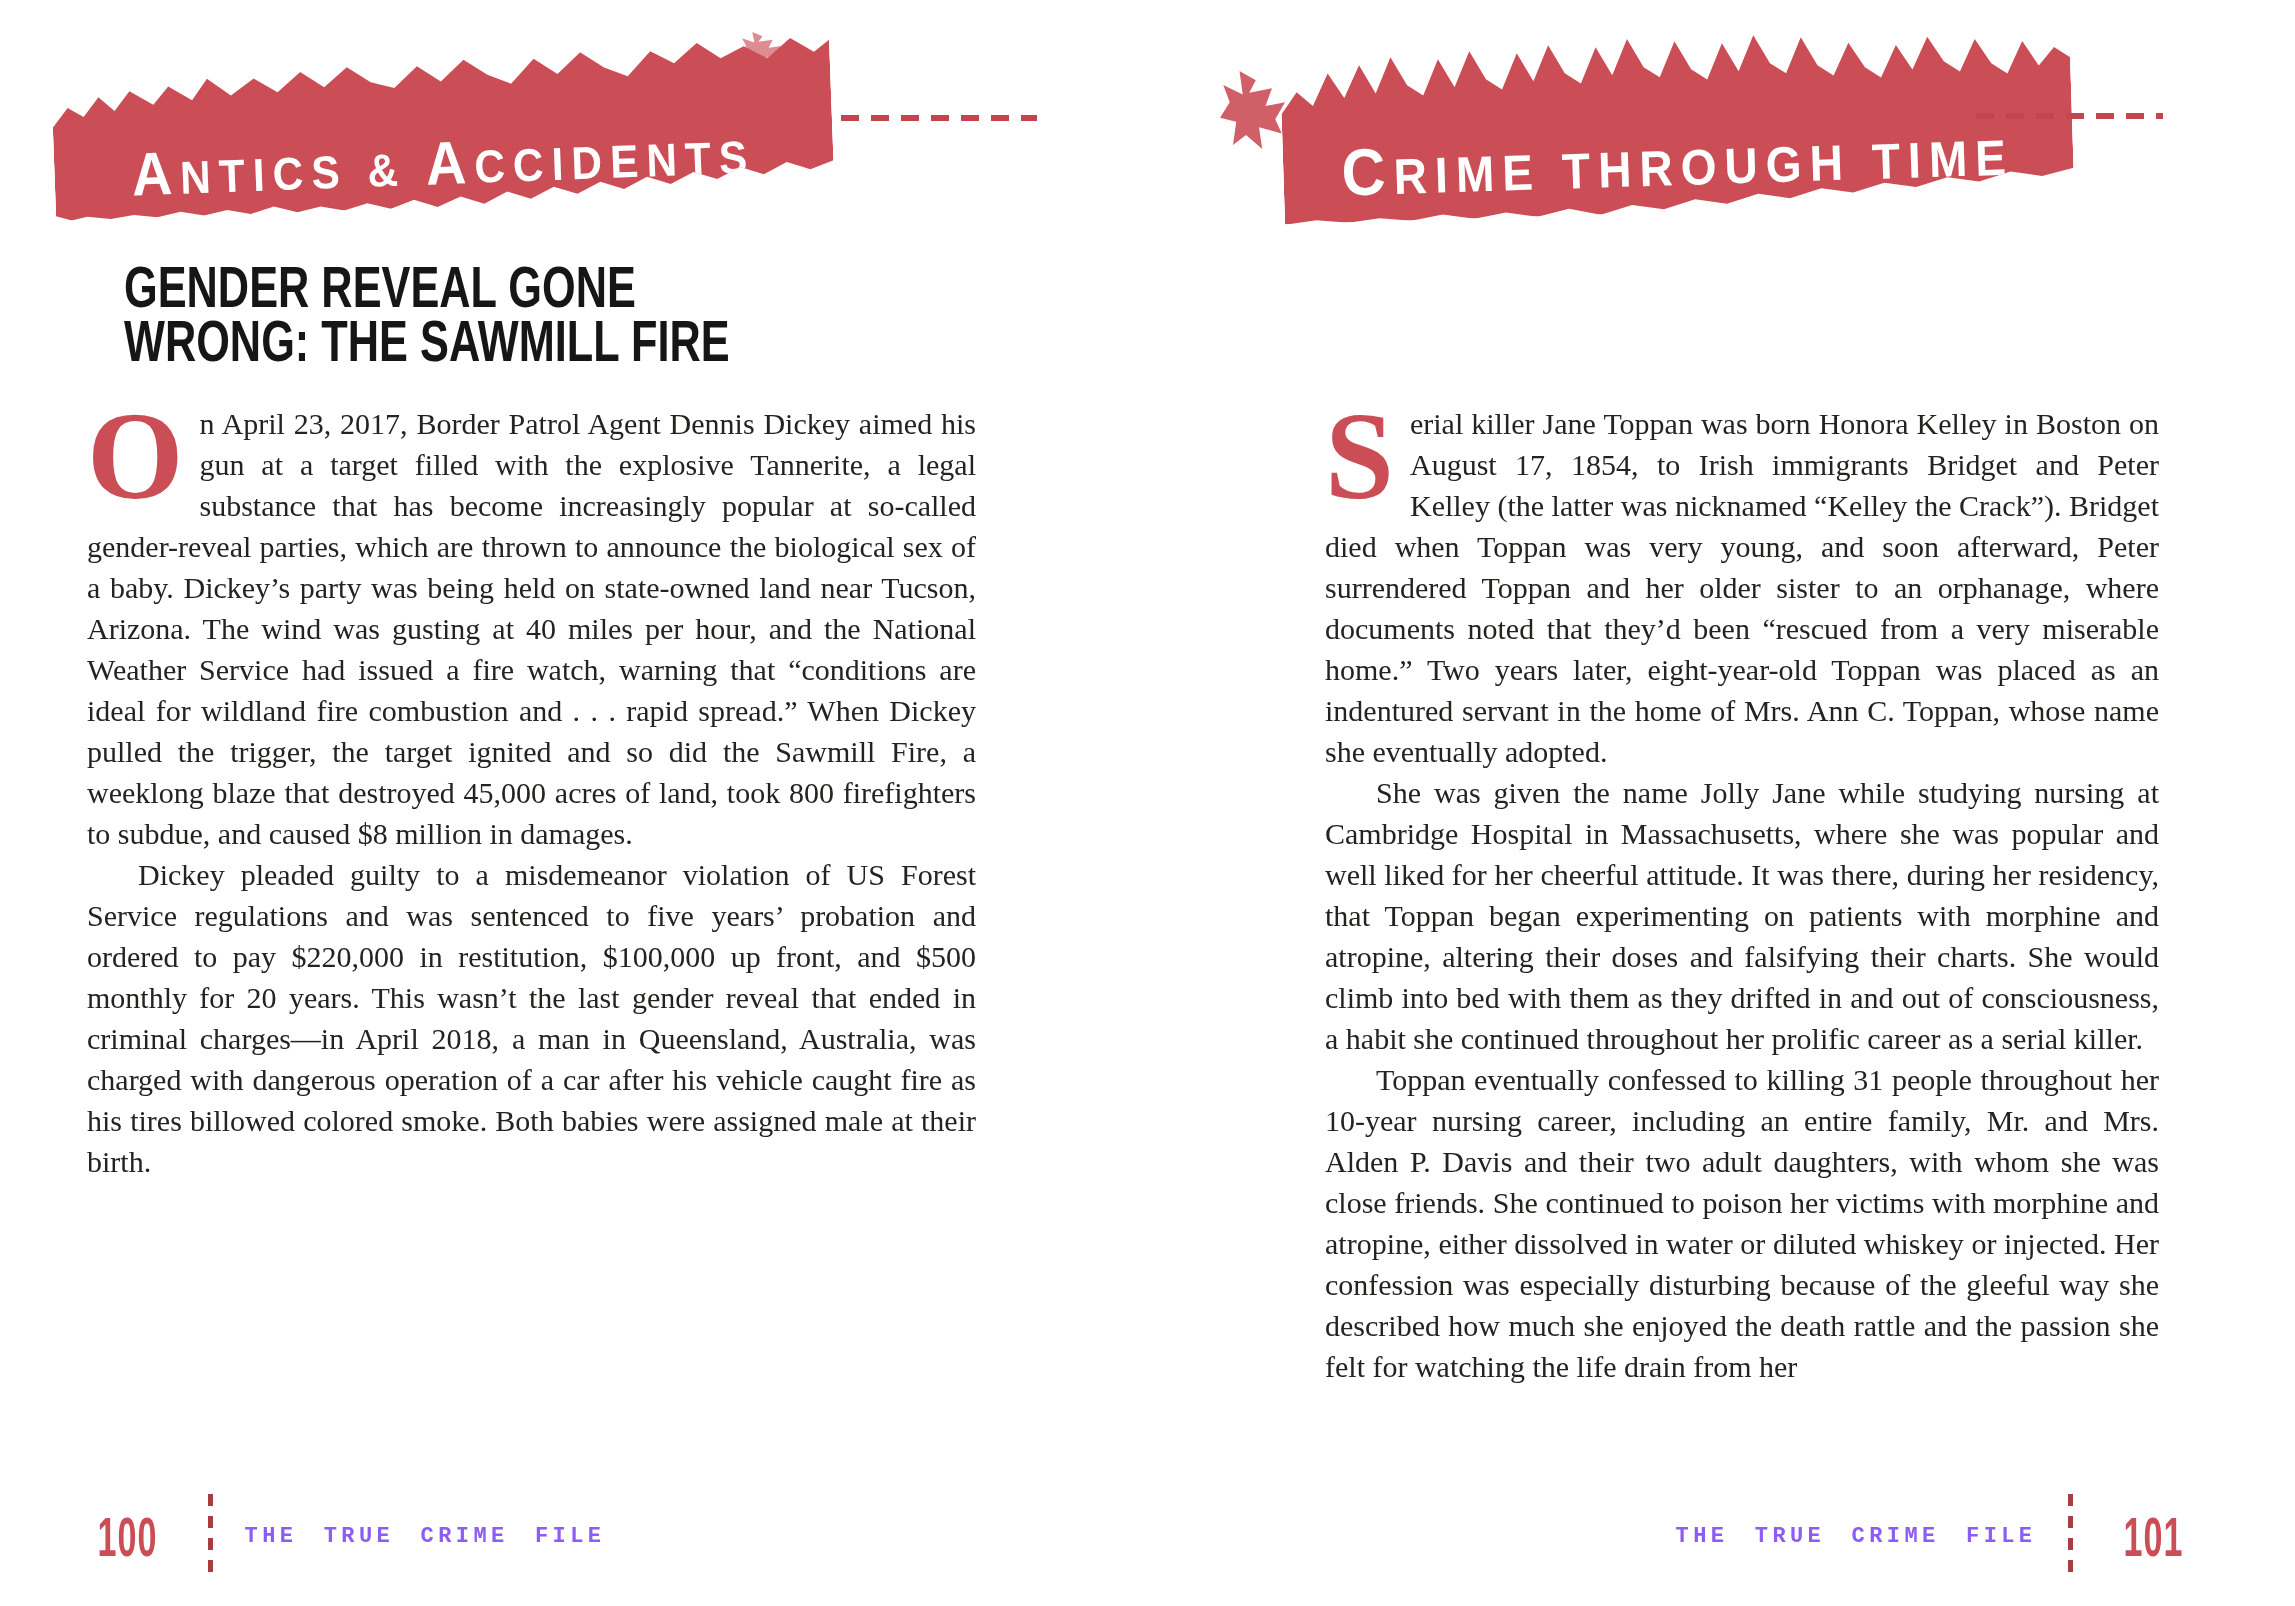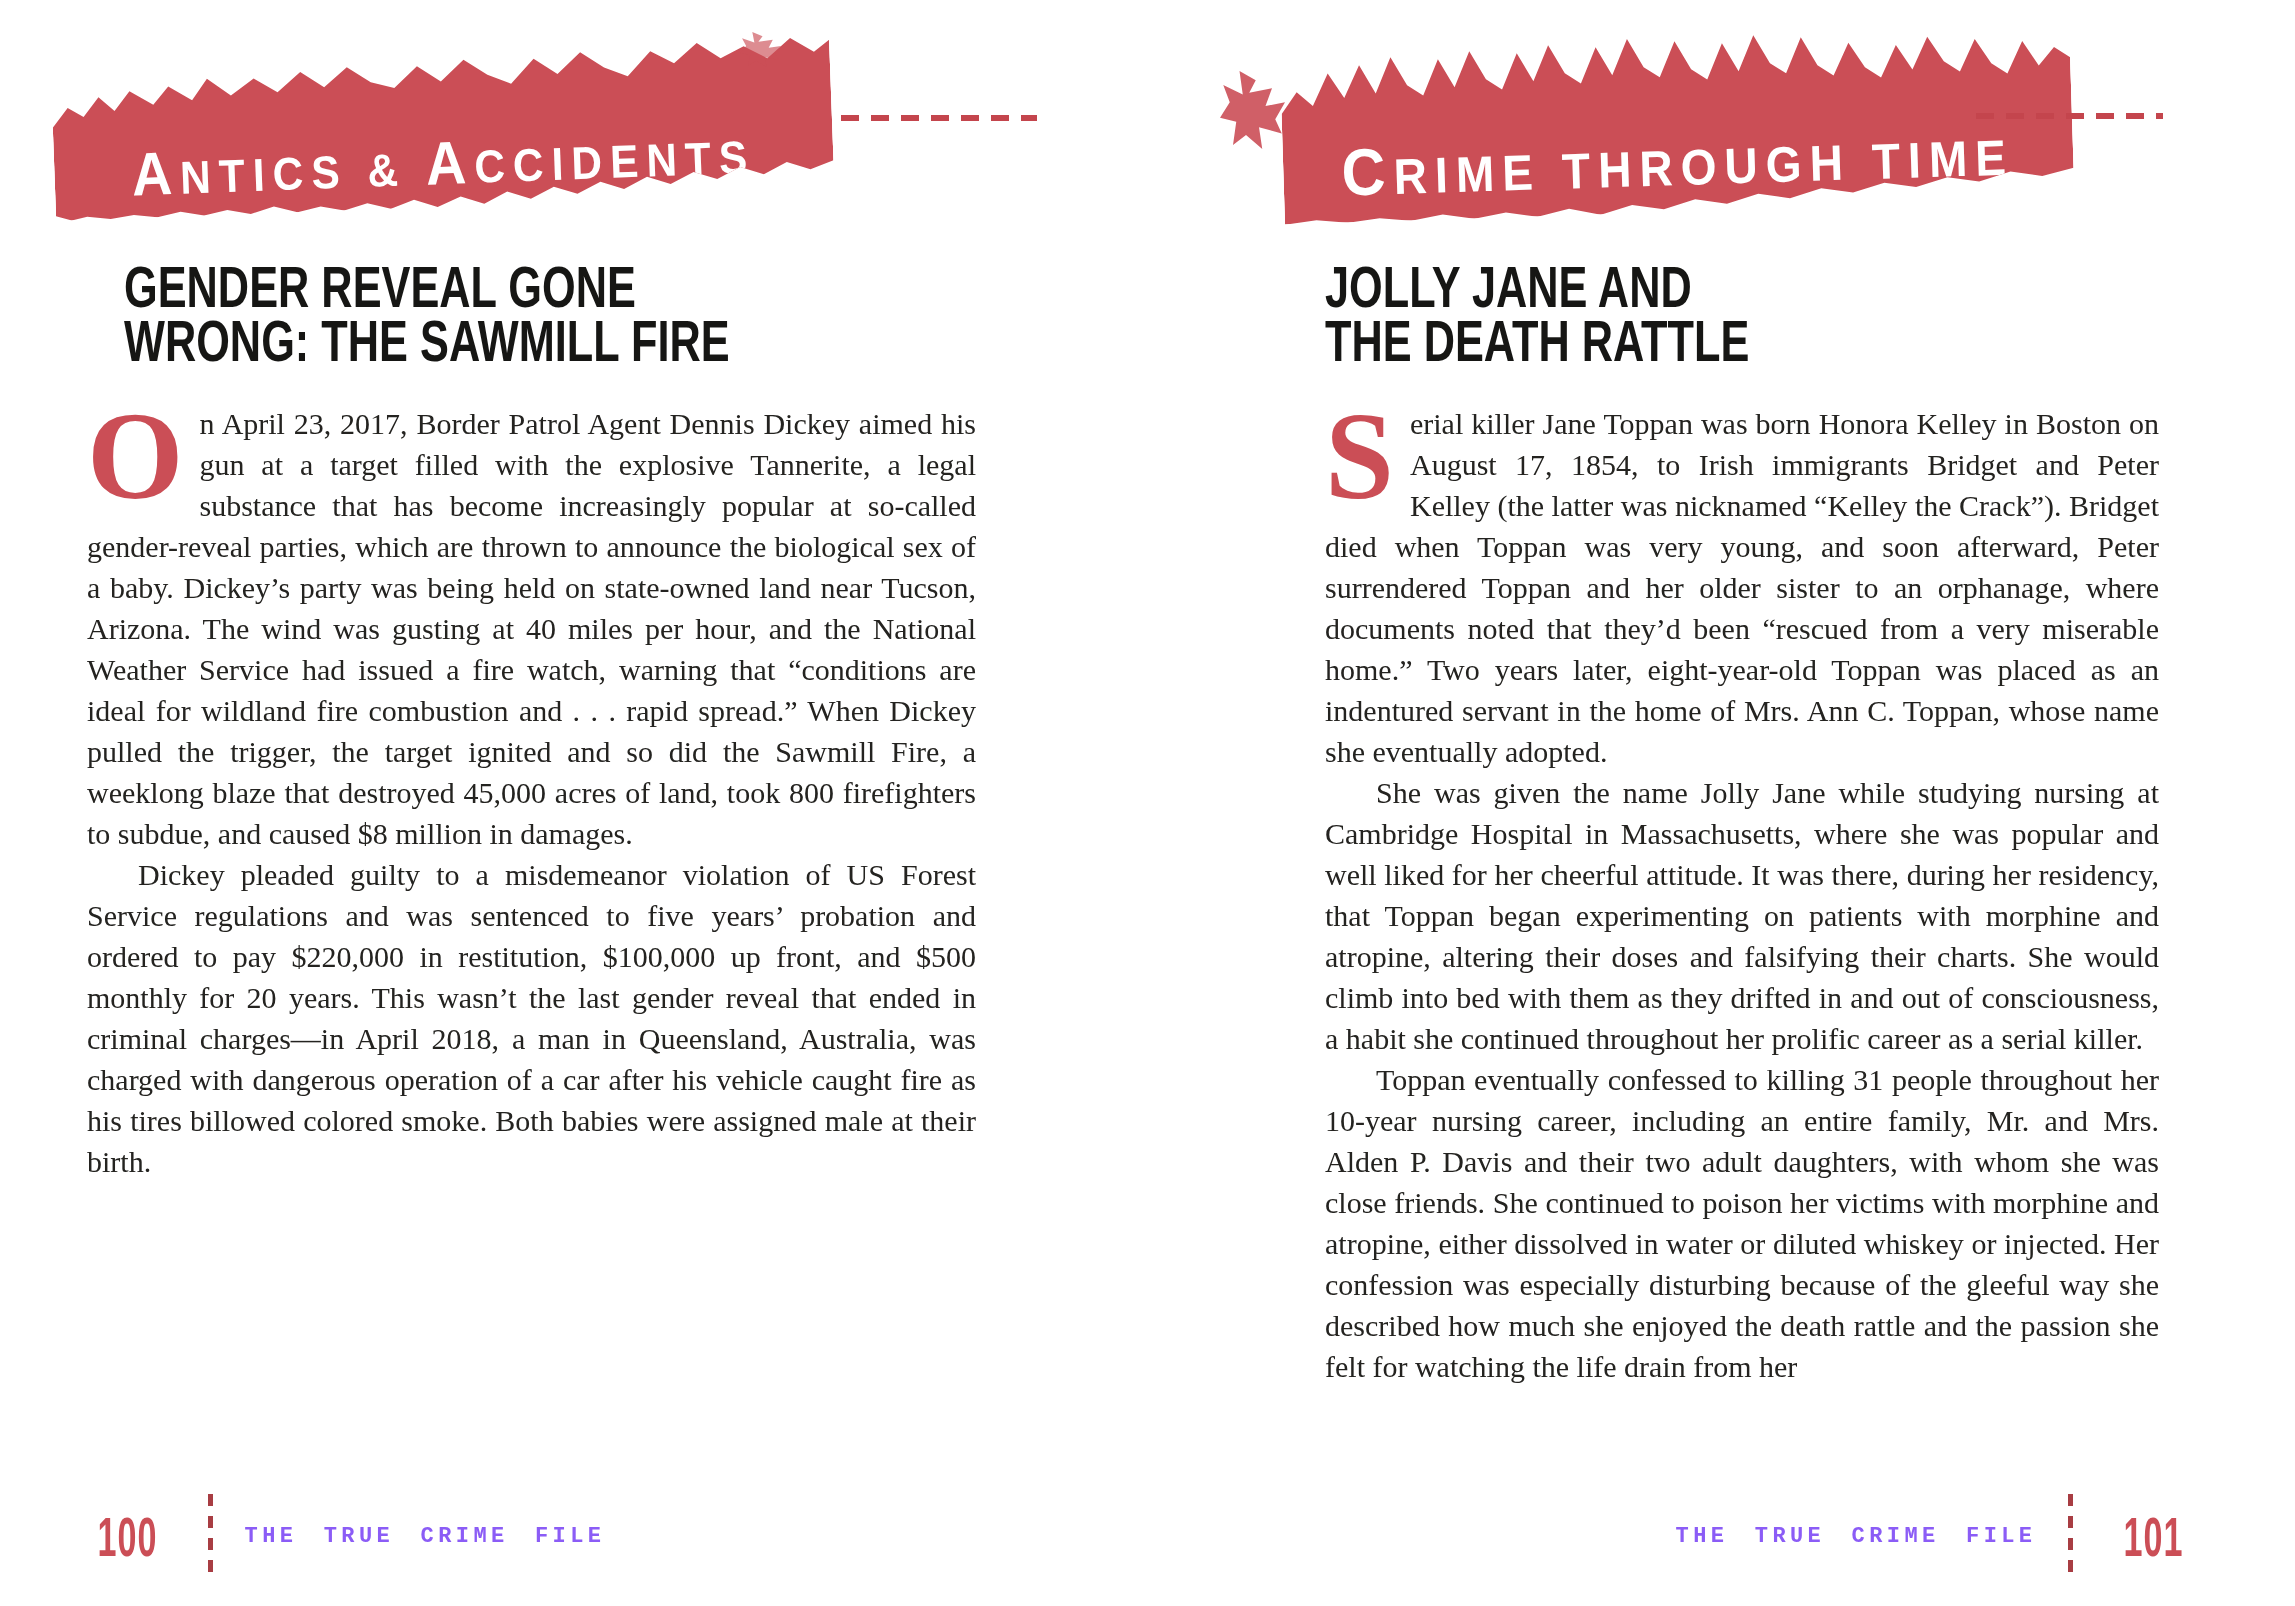--- a/index.html
+++ b/index.html
@@ -128,24 +128,20 @@
 </div>
 
 <div class="page" id="right-page">
 
   <div class="splatter" id="right-splatter"></div>
   <div class="banner" id="right-banner">
     <div class="banner-label"><span class="big">C</span><span>RIME THROUGH TIME</span></div>
   </div>
   <div class="hdash" id="right-hdash"></div>
 
-  <div class="article-title" id="right-title">
-    <div class="title-line">JOLLY JANE AND</div>
-    <div class="title-line">THE DEATH RATTLE</div>
-  </div>
 
   <div class="article-body" id="right-body">
     <p class="para"><span class="dropcap">S</span><span>erial killer Jane Toppan was born Honora Kelley in Boston on August 17, 1854, to Irish immigrants Bridget and Peter Kelley (the latter was nicknamed “Kelley the Crack”). Bridget died when Toppan was very young, and soon afterward, Peter surrendered Toppan and her older sister to an orphanage, where documents noted that they’d been “rescued from a very miserable home.” Two years later, eight-year-old Toppan was placed as an indentured servant in the home of Mrs. Ann C. Toppan, whose name she eventually adopted.</span></p>
     <p class="para indent">She was given the name Jolly Jane while studying nursing at Cambridge Hospital in Massachusetts, where she was popular and well liked for her cheerful attitude. It was there, during her residency, that Toppan began experimenting on patients with morphine and atropine, altering their doses and falsifying their charts. She would climb into bed with them as they drifted in and out of consciousness, a habit she continued throughout her prolific career as a serial killer.</p>
     <p class="para indent">Toppan eventually confessed to killing 31 people throughout her 10-year nursing career, including an entire family, Mr. and Mrs. Alden P. Davis and their two adult daughters, with whom she was close friends. She continued to poison her victims with morphine and atropine, either dissolved in water or diluted whiskey or injected. Her confession was especially disturbing because of the gleeful way she described how much she enjoyed the death rattle and the passion she felt for watching the life drain from her</p>
   </div>
 
   <div class="footer" id="right-footer">
     <div class="footer-title">THE TRUE CRIME FILE</div>
     <div class="vdash"></div>

